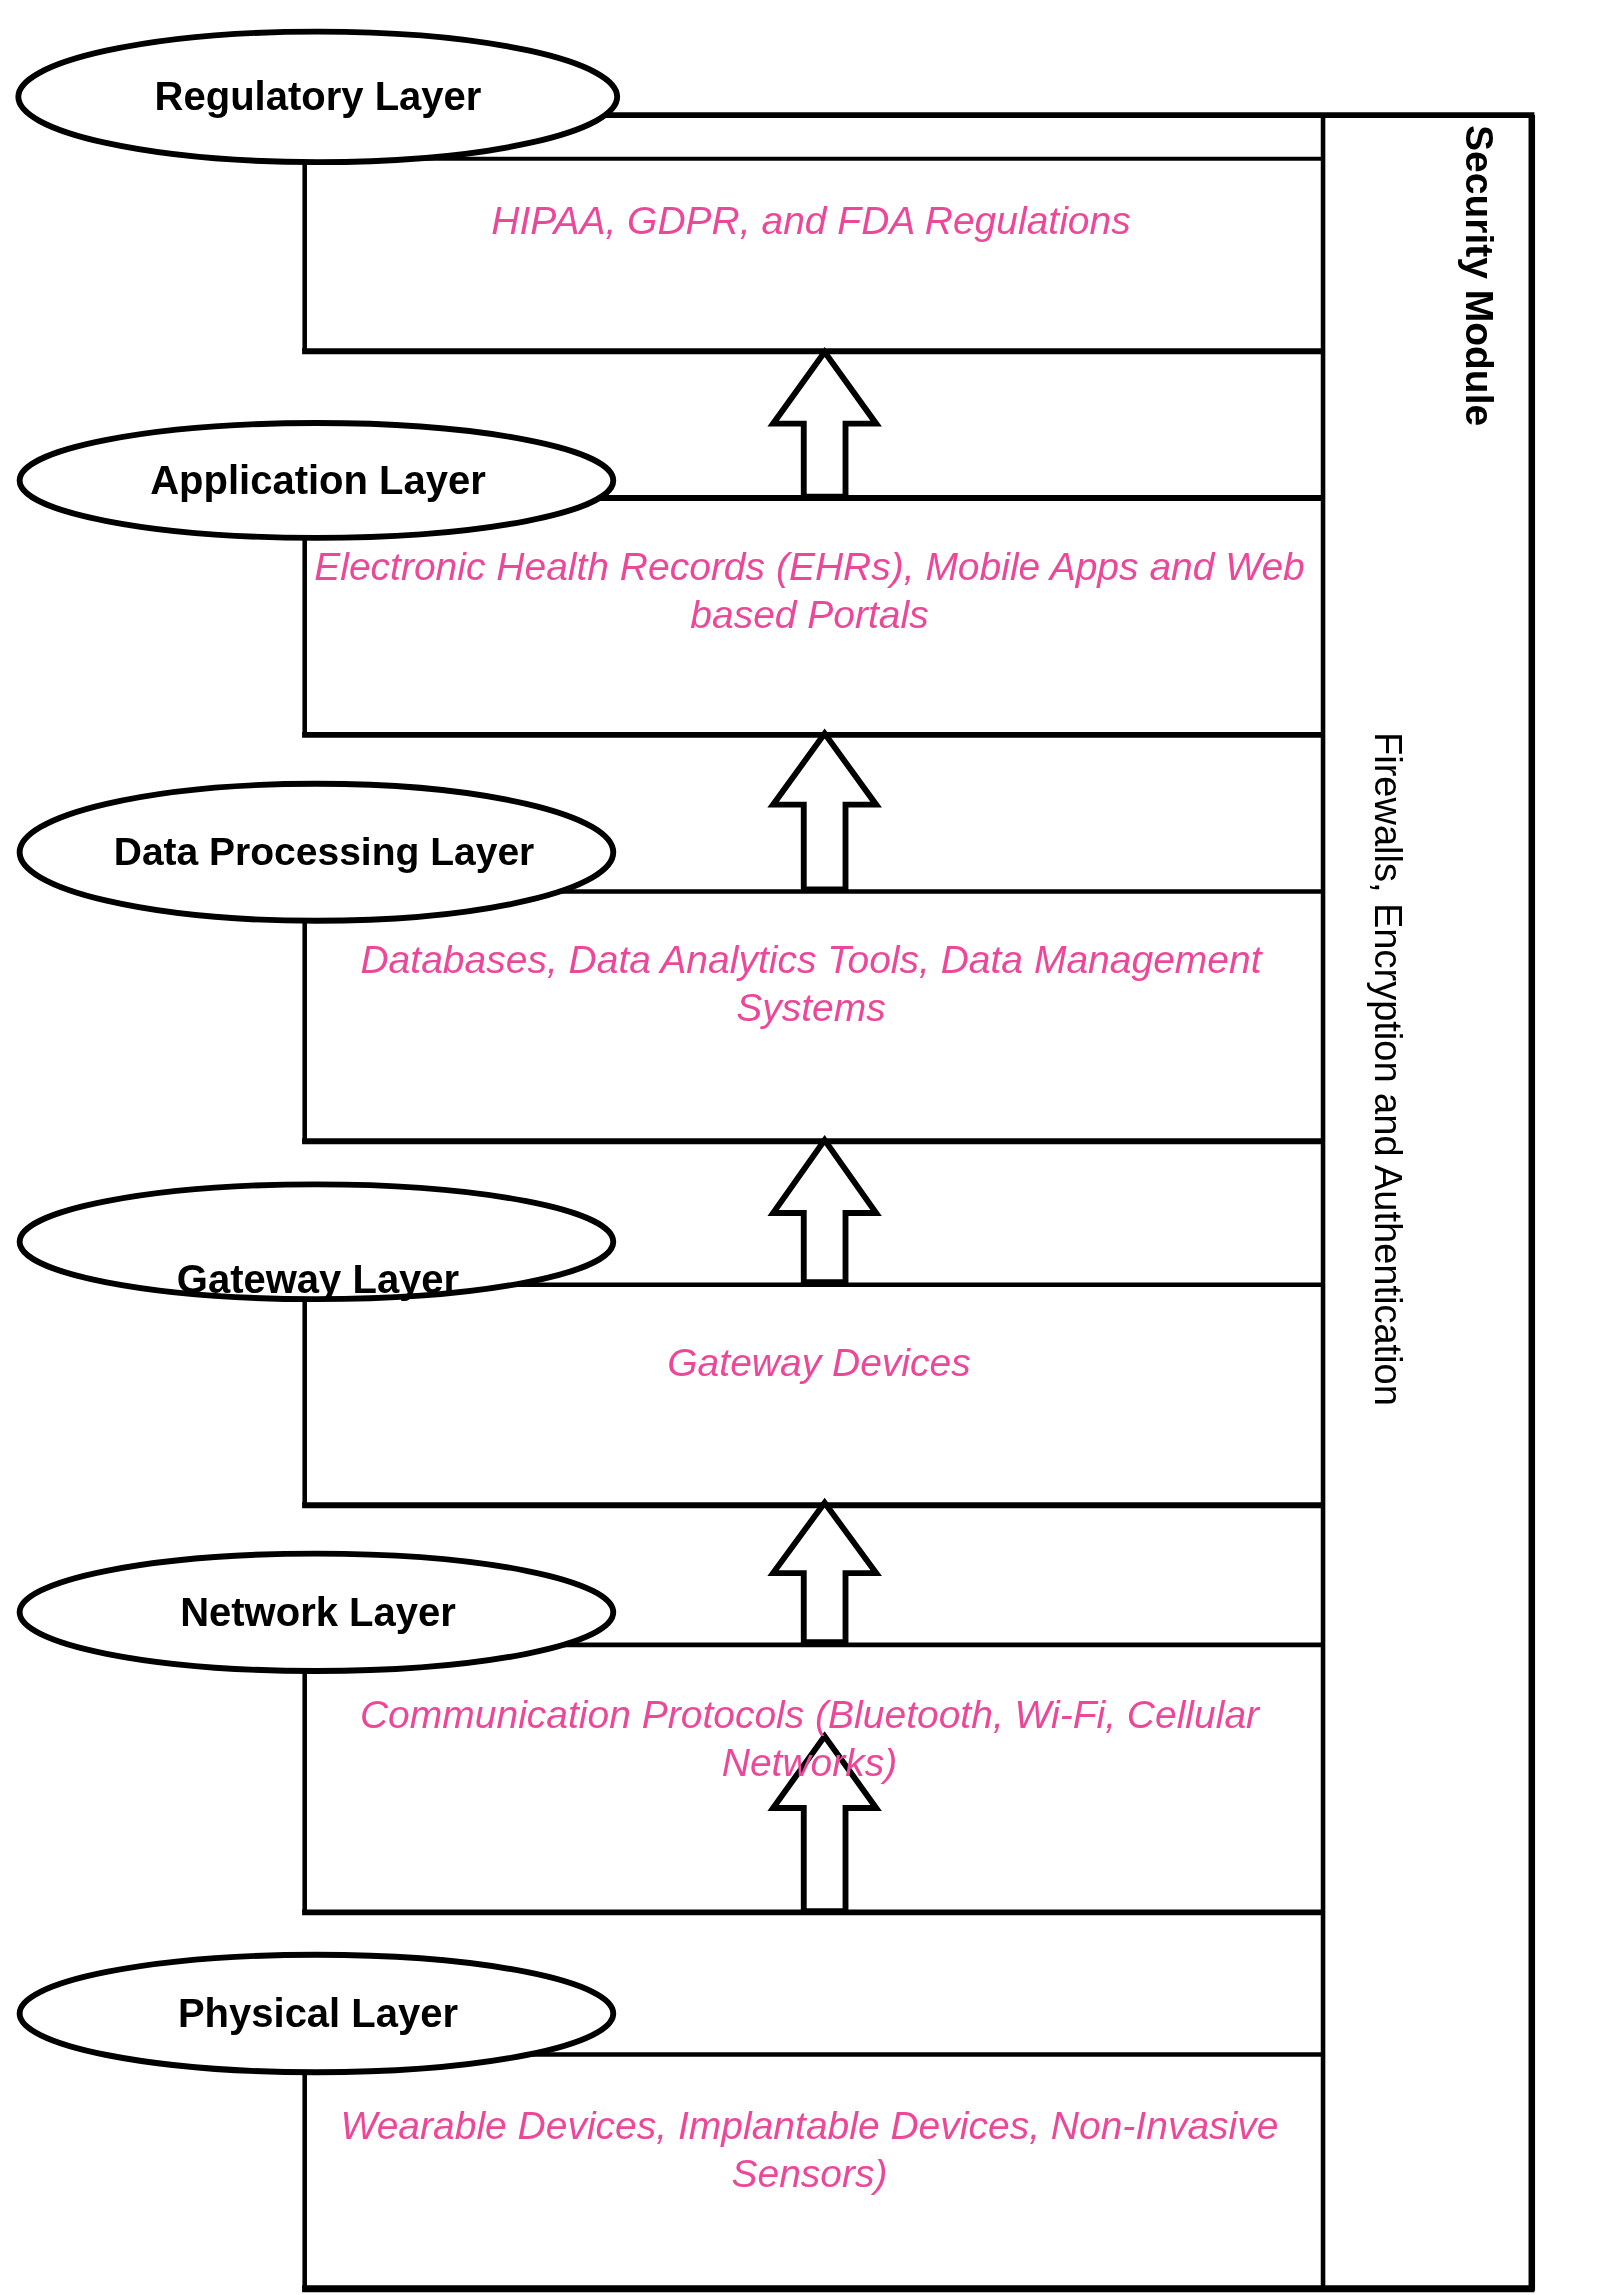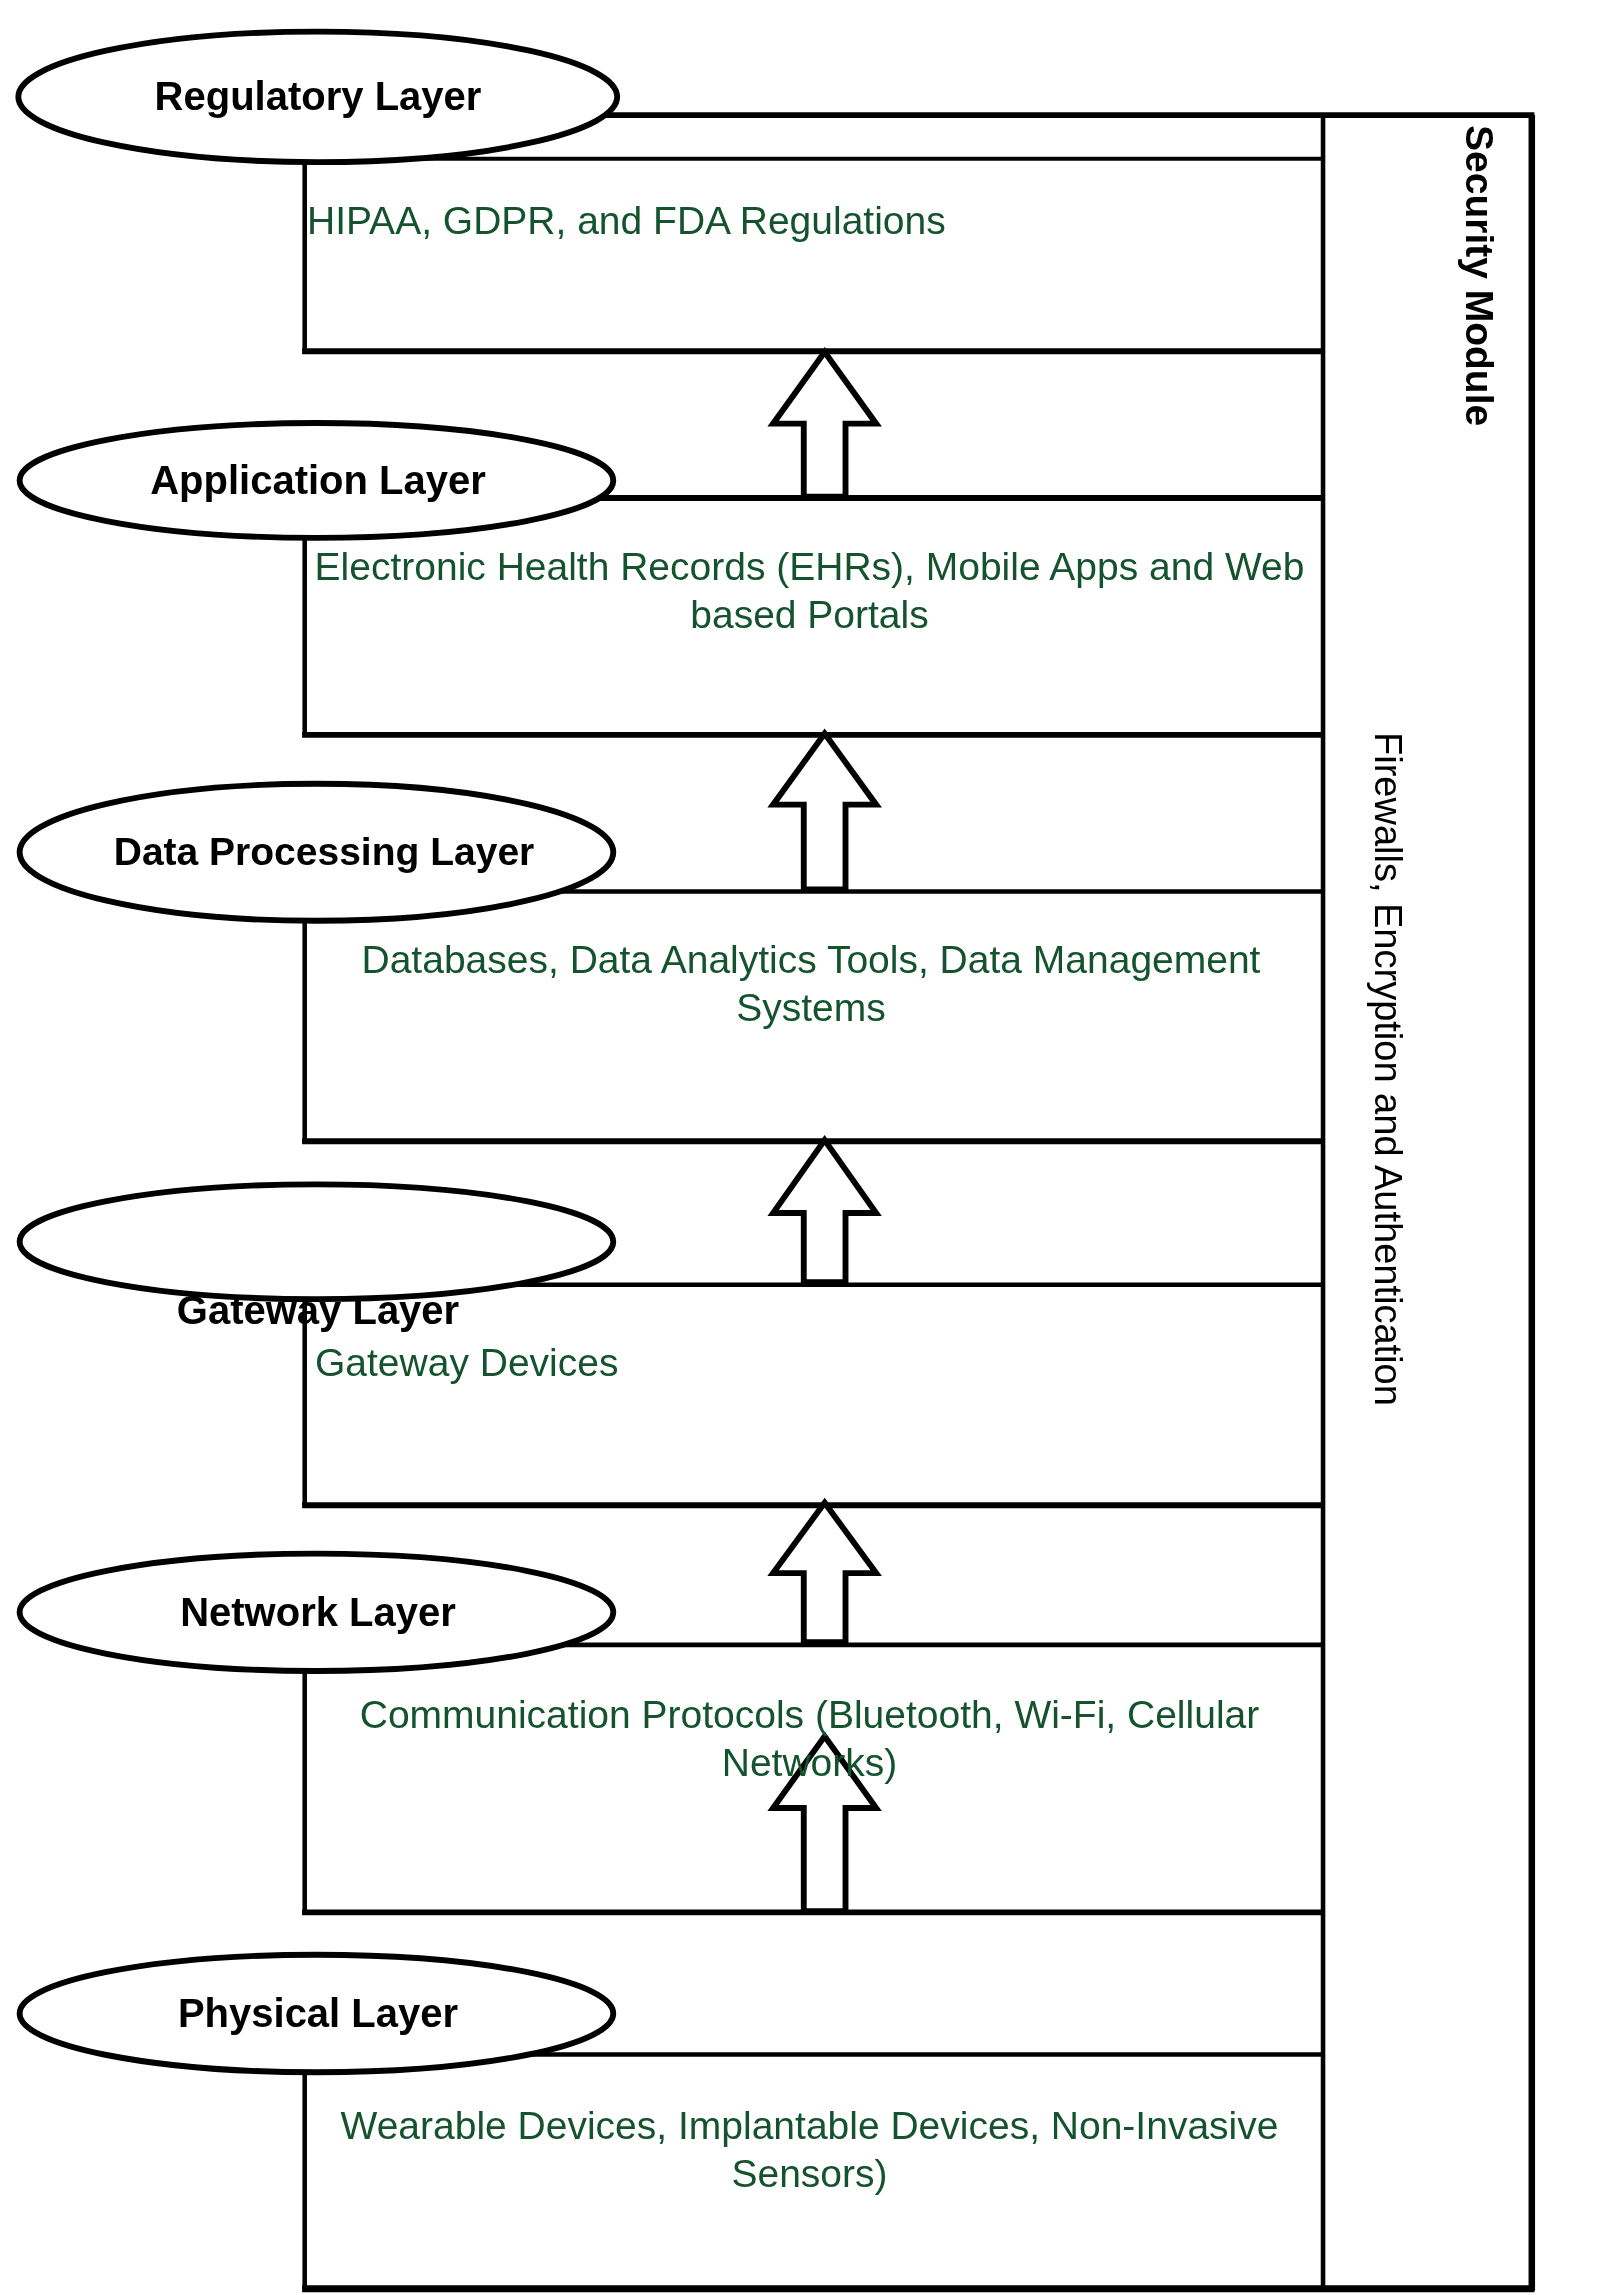--- a/index.html
+++ b/index.html
@@ -11,25 +11,26 @@
     display:flex;align-items:center;justify-content:center;
     text-align:center;
     font-weight:bold;
     color:#000;
     pointer-events:auto;
     line-height:1.12;
     z-index:6;
   }
   .desc{
     position:absolute;
-    display:flex;align-items:flex-start;
+    display:flex;align-items:flex-start;justify-content:center;
     text-align:center;
-    color:#14532d;
+    color:#ec4899;
     line-height:1.22;
     z-index:5;
+    font-style:italic;
   }
   .vtext{
     position:absolute;
     color:#000;
     white-space:nowrap;
     transform-origin:0 0;
     z-index:5;
   }
   .vtext.bold{font-weight:bold;}
 </style>
@@ -102,21 +103,21 @@
   </div>
 
   <div class="ovl" style="left:57px;top:434px;width:522px;height:65px;font-size:40px;">
     <span>Application Layer</span>
   </div>
 
   <div class="ovl" style="left:76px;top:786px;width:496px;height:104px;font-size:39px;">
     <span>Data Processing Layer</span>
   </div>
 
-  <div class="ovl" style="left:57px;top:1264px;width:522px;height:65px;font-size:40px;align-items:center;">
+  <div class="ovl" style="left:57px;top:1233px;width:522px;height:65px;font-size:40px;align-items:center;">
     <span>Gateway Layer</span>
   </div>
 
   <div class="ovl" style="left:57px;top:1566px;width:522px;height:65px;font-size:40px;">
     <span>Network Layer</span>
   </div>
 
   <div class="ovl" style="left:57px;top:1967px;width:522px;height:65px;font-size:40px;">
     <span>Physical Layer</span>
   </div>

